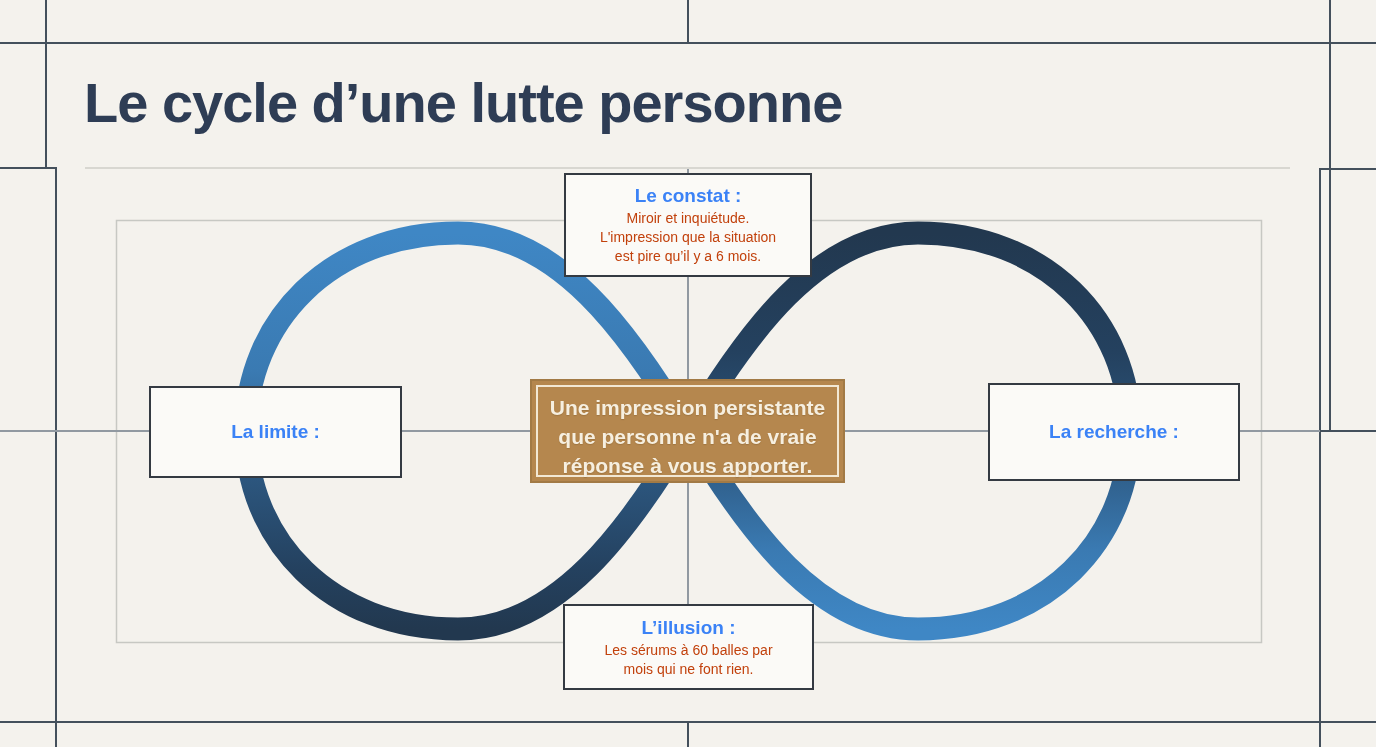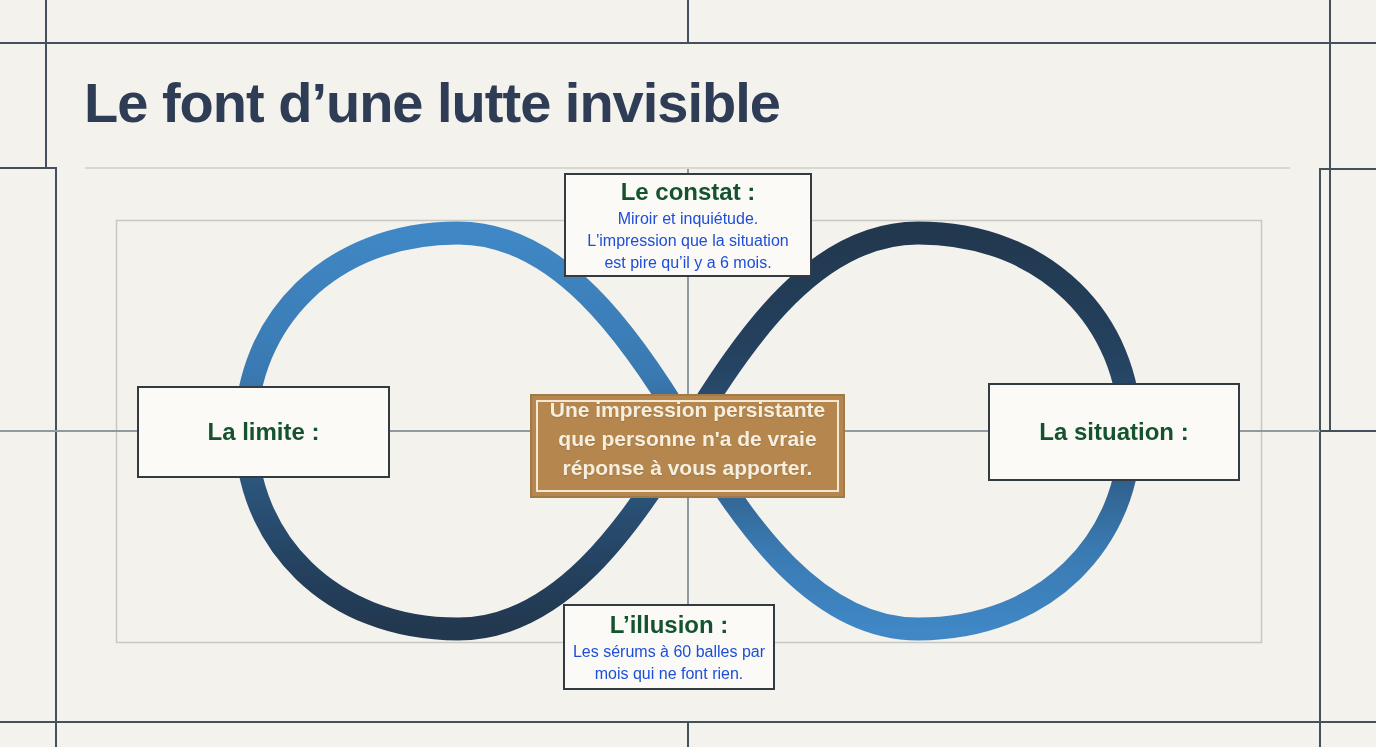--- a/index.html
+++ b/index.html
@@ -12,31 +12,31 @@
   .page-title{
     position:absolute;left:84px;top:70px;z-index:3;margin:0;
     font-size:56px;font-weight:700;letter-spacing:-1px;color:#2e3d55;
   }
   .node{
     position:absolute;z-index:4;box-sizing:border-box;
     background:#fbfaf7;border:2px solid #343a42;
     display:flex;flex-direction:column;justify-content:center;
     text-align:center;padding:4px 6px;
   }
-  .node-title{font-size:24px;font-weight:700;color:#14532d;line-height:1.35;}
-  .node-body{font-size:16px;color:#1d4ed8;line-height:1.38;white-space:pre-line;}
+  .node-title{font-size:19px;font-weight:700;color:#3b82f6;line-height:1.35;}
+  .node-body{font-size:14px;color:#c2410c;line-height:1.38;white-space:pre-line;}
   .node-constat  {left:564px;top:173px;width:248px;height:104px;}
-  .node-limite   {left:137px;top:386px;width:253px;height:92px;}
+  .node-limite   {left:149px;top:386px;width:253px;height:92px;}
   .node-recherche{left:988px;top:383px;width:252px;height:98px;}
-  .node-illusion {left:563px;top:604px;width:212px;height:86px;}
+  .node-illusion {left:563px;top:604px;width:251px;height:86px;}
   .node-center{
     position:absolute;z-index:5;box-sizing:border-box;
-    left:530px;top:394px;width:315px;height:104px;
+    left:530px;top:379px;width:315px;height:104px;
     background:#b5874e;border:2px solid #a27a45;
-    display:flex;align-items:flex-start;justify-content:center;
+    display:flex;align-items:flex-end;justify-content:center;
   }
   .node-center-inner{
     position:absolute;inset:4px;border:2px solid #f2e8d4;pointer-events:none;
   }
   .node-center-text{
     position:relative;font-size:21px;font-weight:700;color:#f6efe0;
     line-height:1.38;text-align:center;white-space:pre-line;
     text-shadow:0 1px 1px rgba(120,85,40,.35);
   }
 </style>
@@ -86,35 +86,35 @@
     </g>
 
     <g fill="none" stroke-width="23" stroke-linejoin="round">
       <path d="M 688 431 C 630 334 558 233 458 233 C 330 233 246 322 246 431
                C 246 540 330 629 458 629 C 558 629 630 528 688 431 Z" stroke="url(#gradLeft)"></path>
       <path d="M 688 431 C 746 334 818 233 918 233 C 1046 233 1130 322 1130 431
                C 1130 540 1046 629 918 629 C 818 629 746 528 688 431 Z" stroke="url(#gradRight)"></path>
     </g>
   </svg>
 
-  <h1 class="page-title">Le font d’une lutte invisible</h1>
+  <h1 class="page-title">Le cycle d’une lutte personne</h1>
 
   <div class="node node-constat">
     <div class="node-title">Le constat :</div>
     <div class="node-body">Miroir et inquiétude.
 L'impression que la situation
 est pire qu’il y a 6 mois.</div>
   </div>
 
   <div class="node node-limite">
     <div class="node-title">La limite :</div>
   </div>
 
   <div class="node node-recherche">
-    <div class="node-title">La situation :</div>
+    <div class="node-title">La recherche :</div>
   </div>
 
   <div class="node node-illusion">
     <div class="node-title">L’illusion :</div>
     <div class="node-body">Les sérums à 60 balles par
 mois qui ne font rien.</div>
   </div>
 
   <div class="node-center">
     <div class="node-center-inner"></div>

